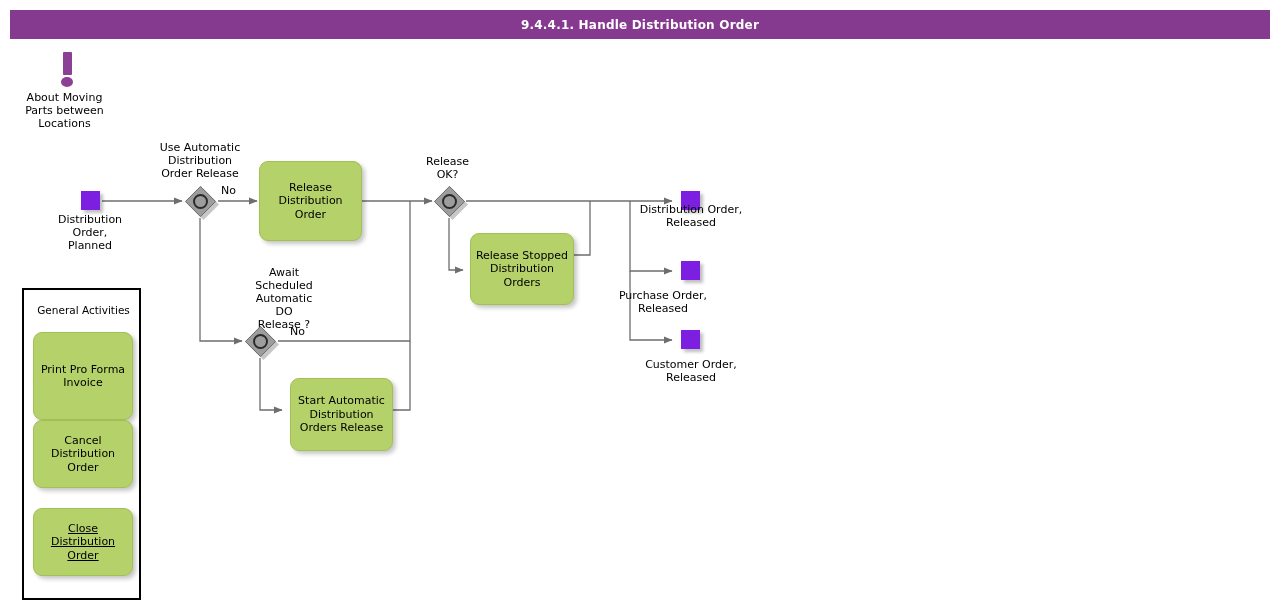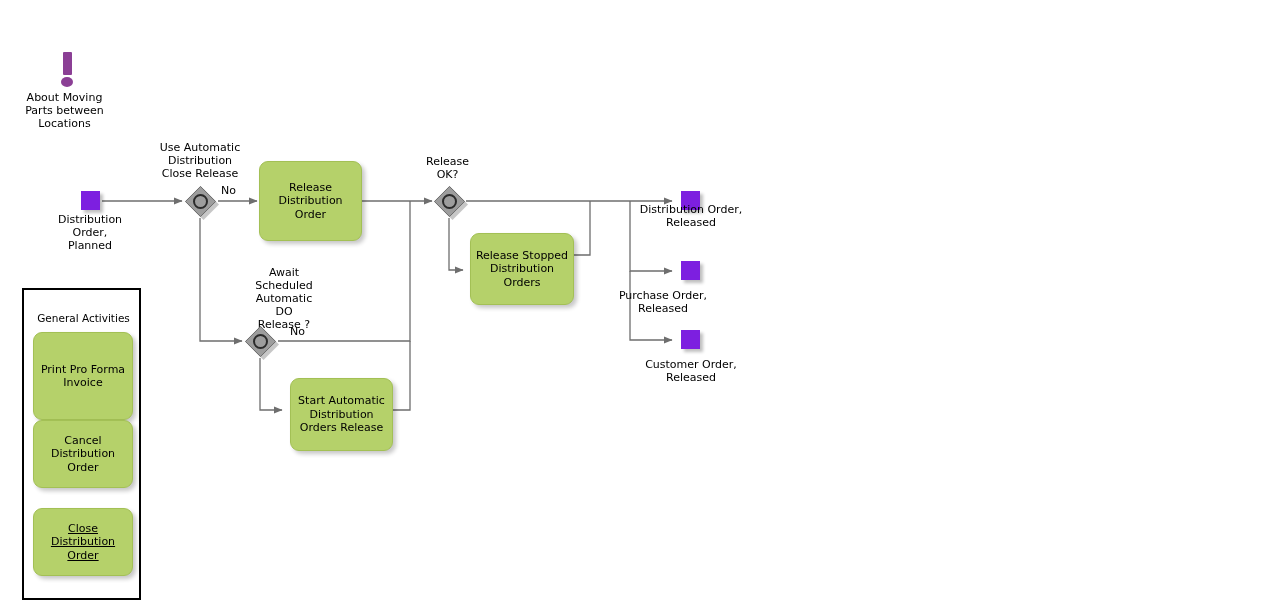--- a/index.html
+++ b/index.html
@@ -118,28 +118,30 @@
     background: #ffffff;
   }
   #general-activities .group-title {
     position: absolute;
     left: 0; top: 14px;
     width: 119px;
     text-align: center;
     font-size: 10.5px;
     color: #000000;
     font-family: "DejaVu Sans", sans-serif;
-    margin-top: 8px;
   }
 </style>
 </head>
 <body>
 
 <div id="canvas">
 
+  <div id="titlebar">
+    <span class="title-text">9.4.4.1. Handle Distribution Order</span>
+  </div>
 
   <svg id="wires" viewBox="0 0 1280 610" xmlns="http://www.w3.org/2000/svg">
     <defs>
       <marker id="arw" markerWidth="9" markerHeight="8" refX="8.4" refY="4" orient="auto" markerUnits="userSpaceOnUse">
         <path d="M0,0.3 L9,4 L0,7.7 Z" fill="#6e6e6e"></path>
       </marker>
     </defs>
     <g fill="none" stroke="#6e6e6e" stroke-width="1.3">
 
       <path d="M102,201 L182,201" marker-end="url(#arw)"></path>
@@ -175,21 +177,21 @@
 Parts between
 Locations</div>
 
   <div class="event" style="left:81px; top:191px;"></div>
   <div class="node-label" style="left:30px; top:213px; width:120px;">Distribution
 Order,
 Planned</div>
 
   <div class="node-label" style="left:140px; top:141px; width:120px;">Use Automatic
 Distribution
-Close Release</div>
+Order Release</div>
   <div class="gateway" style="left:185px; top:186px;">
     <div class="gw-shadow"></div>
     <div class="gw-diamond"></div>
     <div class="gw-ring"></div>
   </div>
   <div class="edge-label" style="left:221px; top:184px;">No</div>
 
   <div class="task" style="left:259px; top:161px; width:103px; height:80px;">Release
 Distribution
 Order</div>

